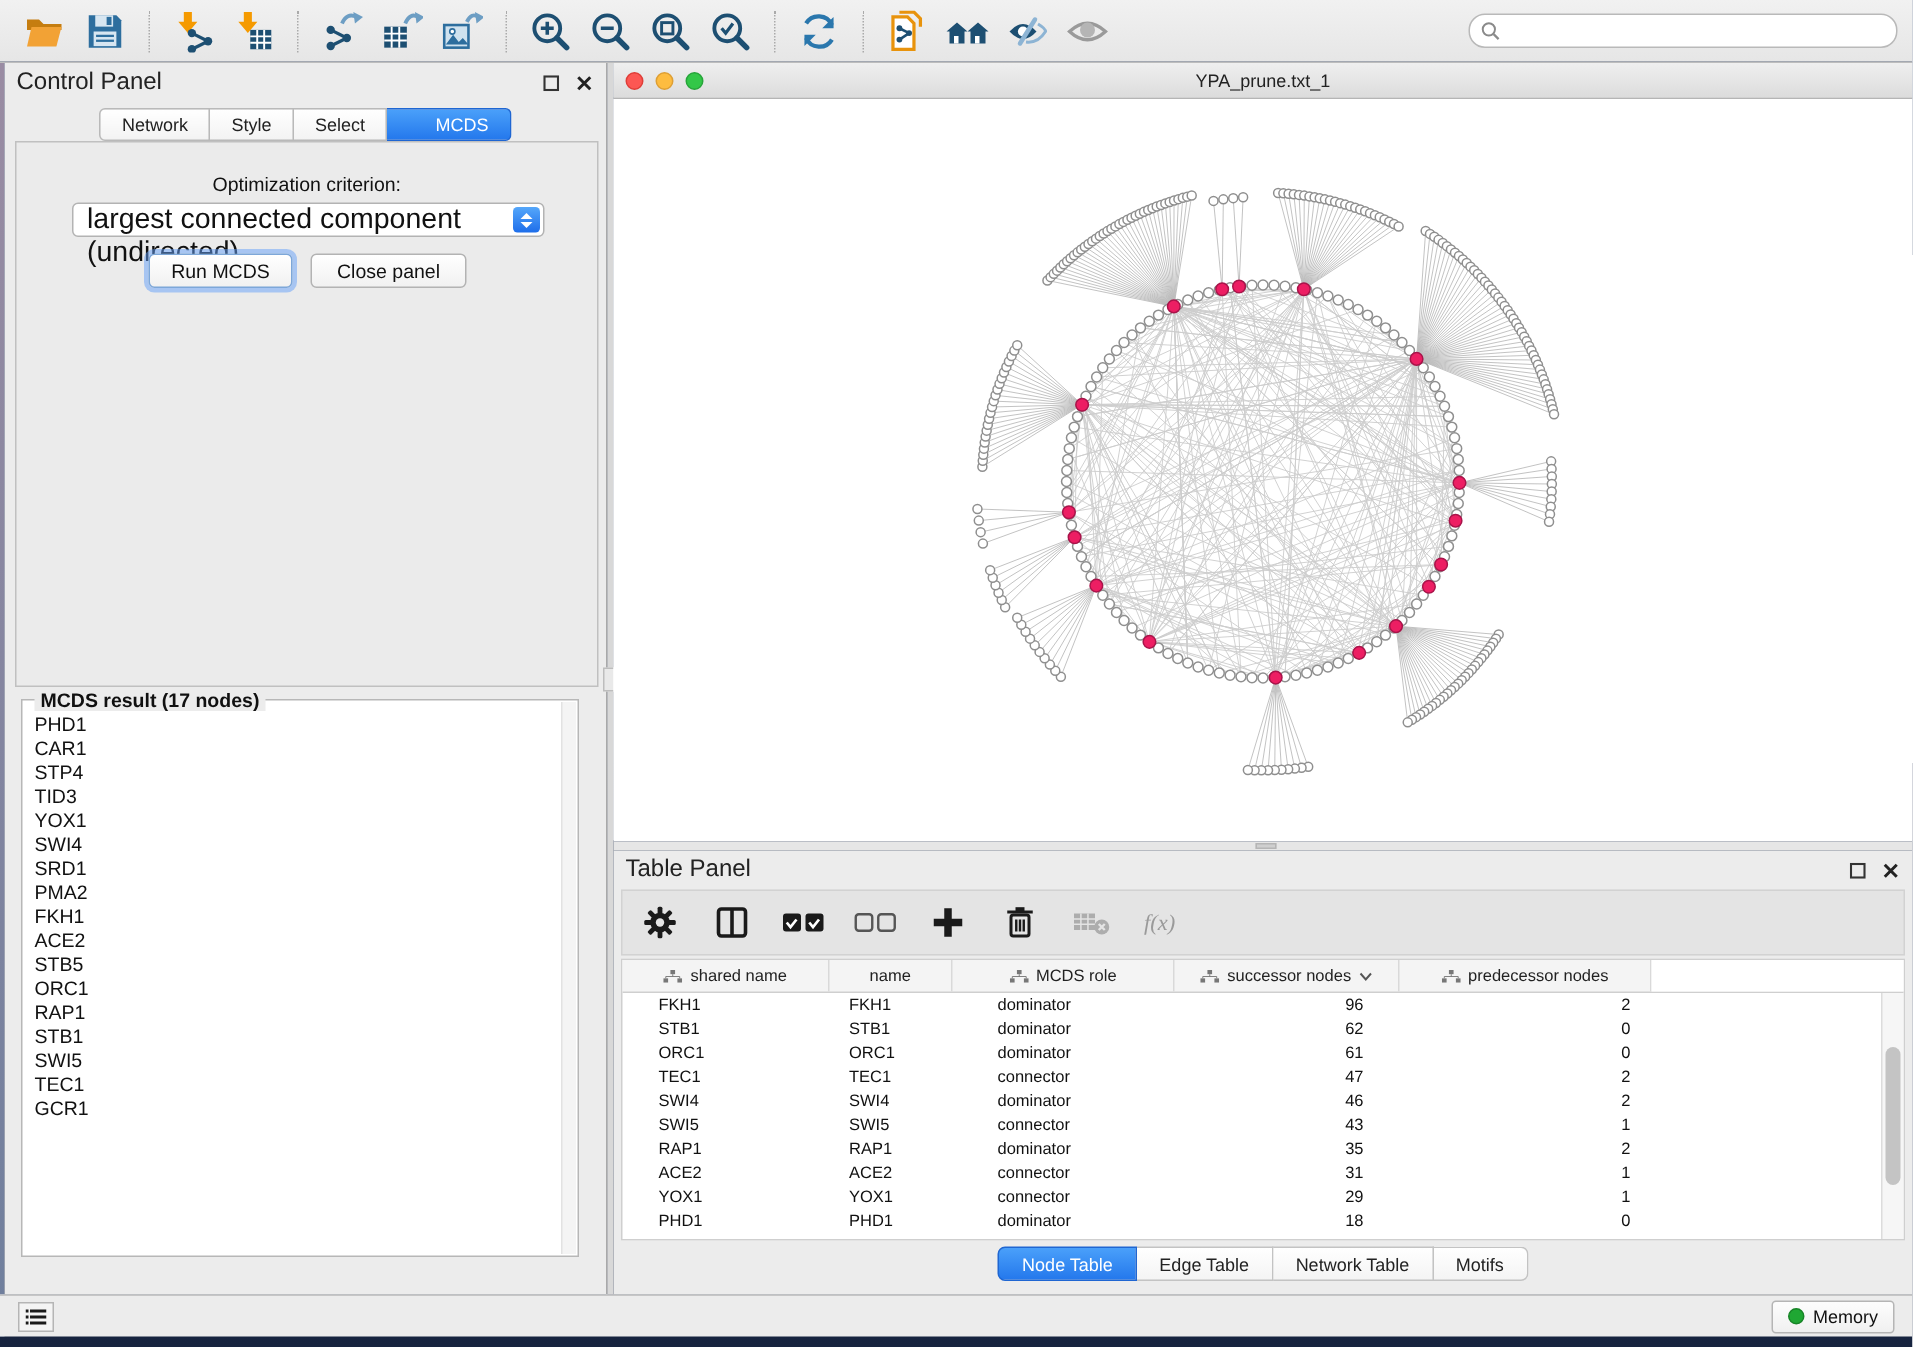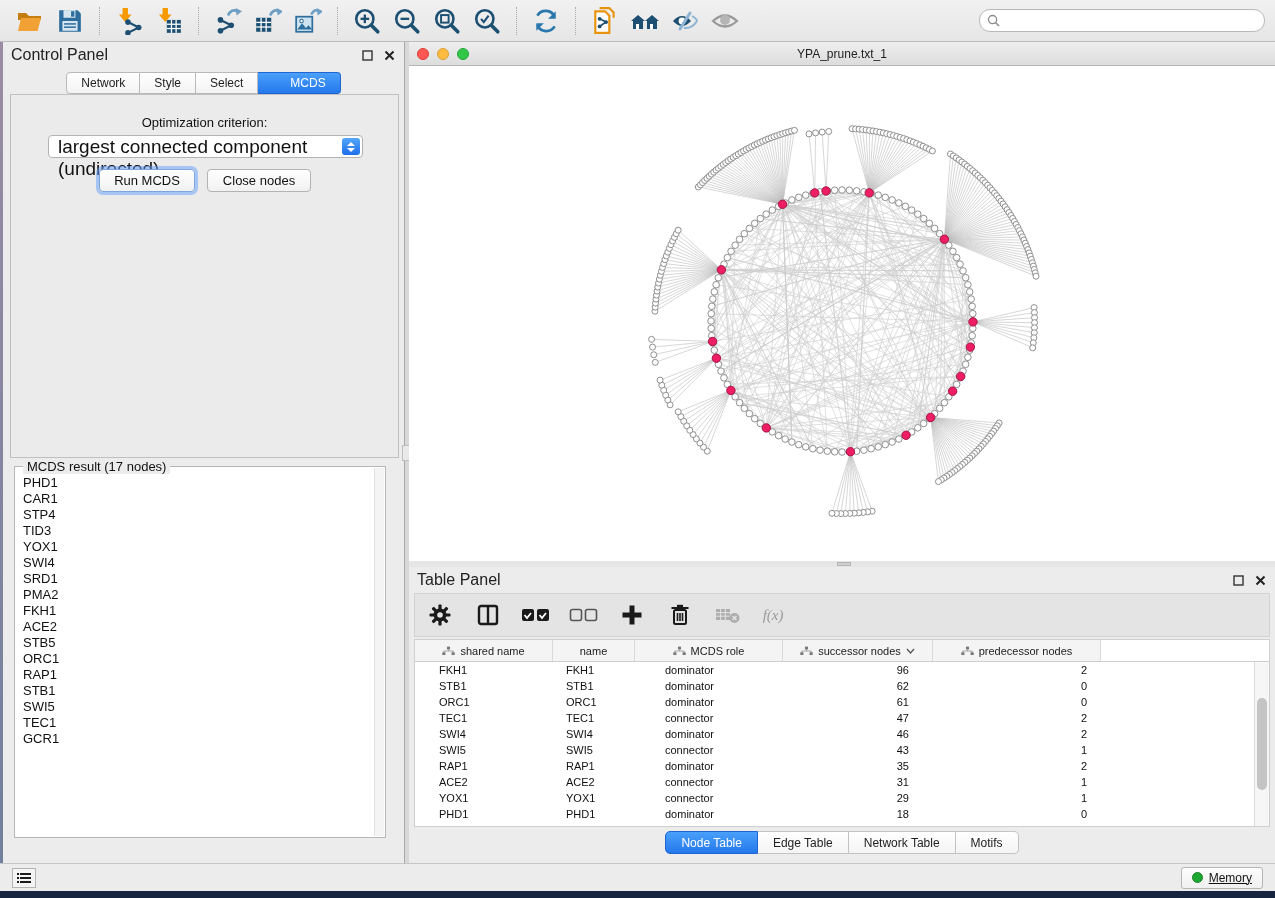--- a/index.html
+++ b/index.html
@@ -36,21 +36,21 @@
     border-radius:4px; display:flex; font-size:19px; color:#111; padding-left:9px; }
   .combo .spin { position:absolute; right:2px; top:2px; bottom:2px; width:18px; border-radius:3px;
     background:linear-gradient(180deg,#55a7fa,#1e6eea); display:flex; flex-direction:column; align-items:center; justify-content:center; gap:2px; }
   .combo .spin i { width:0; height:0; border-left:4px solid transparent; border-right:4px solid transparent; }
   .combo .spin i.up { border-bottom:4px solid #fff; }
   .combo .spin i.dn { border-top:4px solid #fff; }
   .btn { position:absolute; height:23px; background:linear-gradient(180deg,#ffffff,#f1f1f1); border:1px solid #b3b3b3;
     border-radius:4px; font-size:13px; color:#111; display:flex; align-items:center; justify-content:center; }
   .btn.focus { border-color:#7da7d9; box-shadow:0 0 0 3px rgba(100,160,250,.5); }
   .result-box { position:absolute; left:11px; top:424px; width:372px; height:372px; background:#fff; border:1px solid #b7b7b7; }
-  .result-legend { position:absolute; left:8px; top:-8px; background:#ececec; padding:0 4px; font-size:13px; color:#111; }
+  .result-legend { position:absolute; left:8px; top:-8px; background:#ececec; padding:0 4px; font-size:13px; color:#111;font-weight:bold; }
   .result-list { position:absolute; left:4px; top:8px; right:12px; bottom:4px; overflow:hidden; font-size:13px; color:#111; line-height:16px; }
   .result-list div { padding-left:4px; }
   .result-scroll { position:absolute; right:1px; top:1px; bottom:1px; width:10px; background:#f4f4f4; border-left:1px solid #e2e2e2; }
 
   
   .v-splitter { position:absolute; left:405px; top:42px; width:4px; height:821px; background:#d8d8d8; }
   .v-grip { position:absolute; left:-3px; top:403px; width:9px; height:16px; background:#e9e9e9; border:1px solid #bdbdbd; }
   .h-splitter { position:absolute; left:409px; top:561px; width:866px; height:6px; background:#e6e6e6; }
   .h-grip { position:absolute; left:428px; top:1px; width:14px; height:4px; background:#cfcfcf; border:1px solid #b5b5b5; }
 
@@ -88,21 +88,21 @@
     background:linear-gradient(180deg,#ffffff,#f4f4f4); border:1px solid #c3c3c3; border-left:none; }
   .tp-tab:first-child { border-left:1px solid #c3c3c3; border-radius:5px 0 0 5px; }
   .tp-tab:last-child { border-radius:0 5px 5px 0;text-align:right; }
   .tp-tab.active { background:linear-gradient(180deg,#4aa0fa,#2478ec); border-color:#1f66d2; color:#fff; }
 
   
   .status-bar { position:absolute; left:0; top:863px; width:1275px; height:28px; background:#ececec; border-top:1px solid #c6c6c6;
     display:flex; align-items:center; padding:0 12px; }
   .list-btn { width:24px; height:20px; background:#f4f4f4; border:1px solid #b5b5b5; display:flex; align-items:center; justify-content:center; }
   .memory-btn { margin-left:auto; height:22px; padding:0 10px; background:linear-gradient(180deg,#fdfdfd,#f0f0f0);
-    border:1px solid #b5b5b5; border-radius:3px; display:flex; align-items:center; gap:6px; font-size:12px; color:#111;text-decoration:underline; }
+    border:1px solid #b5b5b5; border-radius:3px; display:flex; align-items:center; gap:6px; font-size:12px; color:#111; }
   .memory-dot { width:11px; height:11px; border-radius:50%; background:#1fa733; border:1px solid #178427; }
   .col-ico { flex:none; }
 </style>
 </head>
 <body>
 
 <div class="desktop">
 
   <div class="toolbar">
     <div class="ti">
@@ -292,21 +292,21 @@
     <div class="cp-content">
       <div class="opt-label">Optimization criterion:</div>
       <div class="combo">
         <span>largest connected component (undirected)</span>
         <span class="spin">
             <i class="up"></i>
             <i class="dn"></i>
           </span>
       </div>
       <div class="btn focus" style="left:88px; top:74px; width:96px;">Run MCDS</div>
-      <div class="btn" style="left:196px; top:74px; width:104px;">Close nodes</div>
+      <div class="btn" style="left:196px; top:74px; width:104px;">Close panel</div>
     </div>
     <div class="result-box">
       <div class="result-legend">MCDS result (17 nodes)</div>
       <div class="result-list">
         <div>PHD1</div>
         <div>CAR1</div>
         <div>STP4</div>
         <div>TID3</div>
         <div>YOX1</div>
         <div>SWI4</div>

